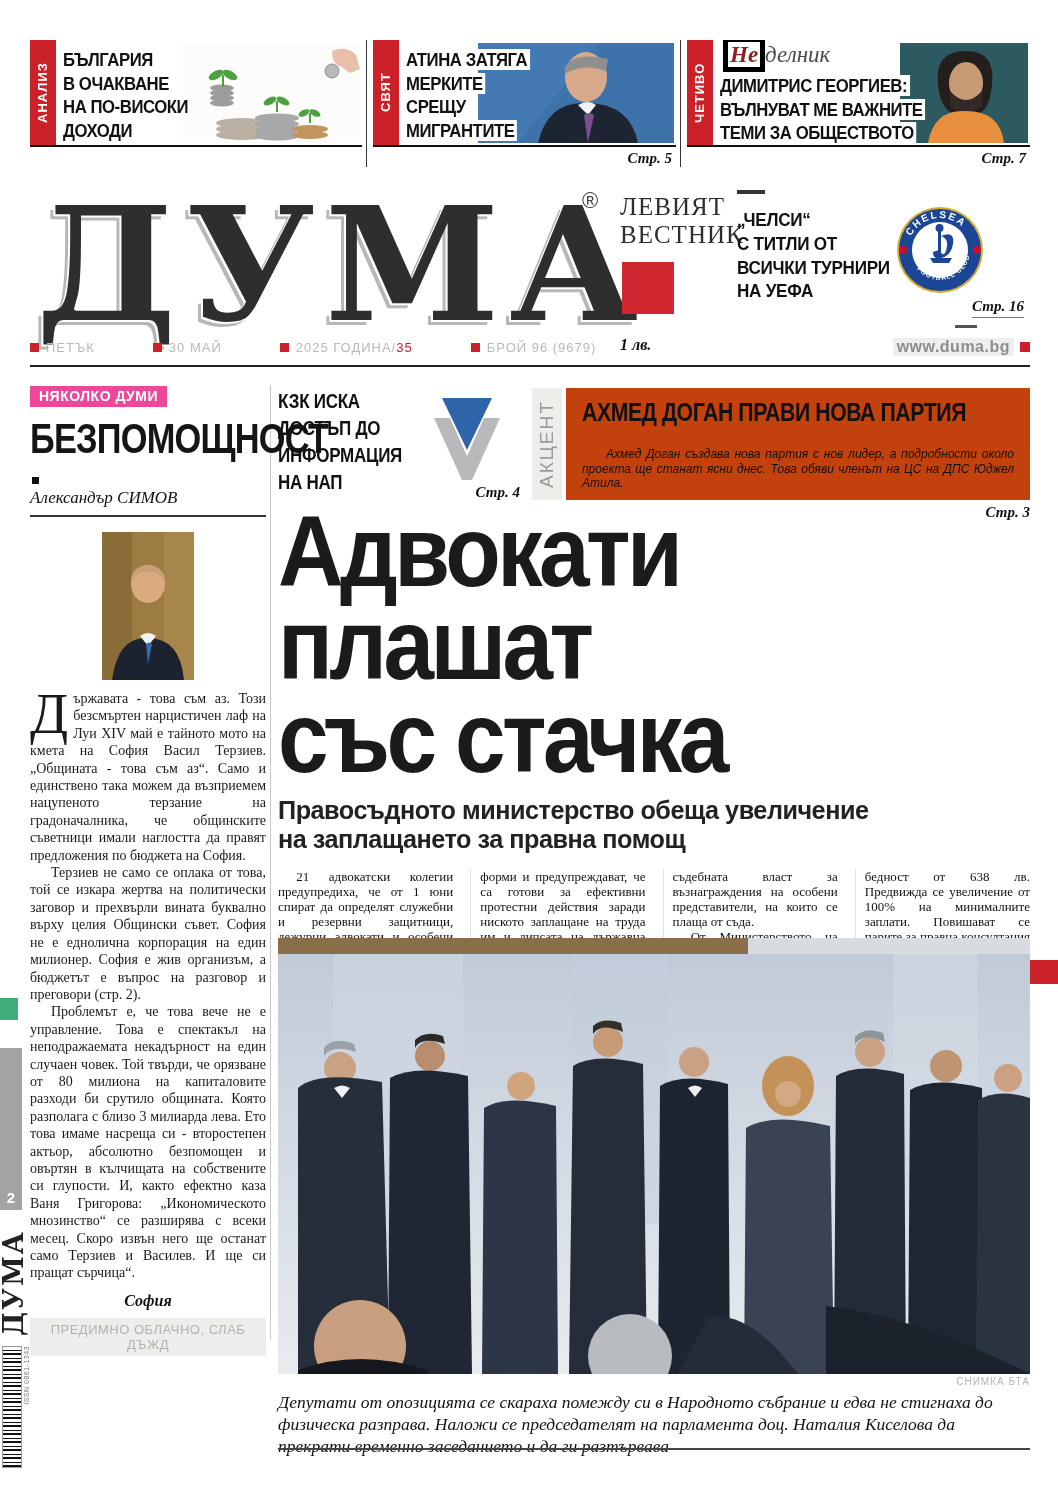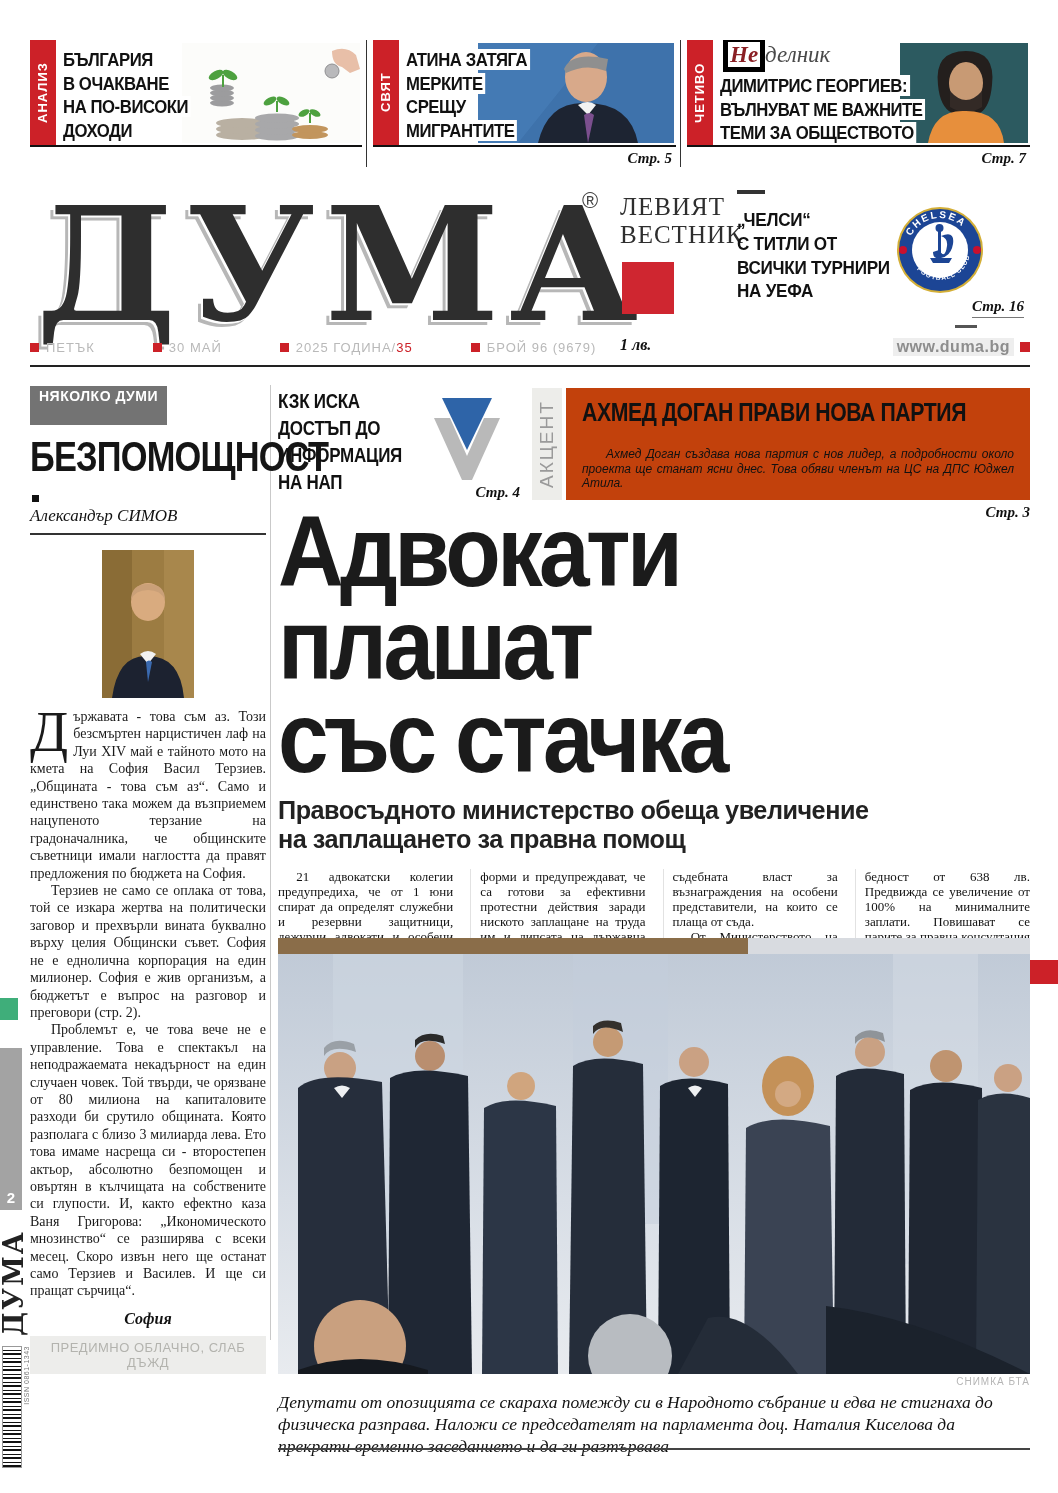--- a/index.html
+++ b/index.html
@@ -42,21 +42,21 @@
   .dl-sq { width:9px; height:9px; background:#cc2128; margin-right:7px; flex:none; }
   .dl-red { color:#cc2128; }
   .site { margin-left:auto; font-weight:bold; font-size:16px; color:#8d8d8d; letter-spacing:0.5px; background:#eee; padding:0 4px; }
   .site-sq { width:10px; height:10px; background:#cc2128; margin-left:6px; flex:none; }
 
   
   .vdiv { position:absolute; left:270px; top:385px; width:1px; height:955px; background:#c9c9c9; }
 
   
   .opinion { position:absolute; left:30px; top:386px; width:236px; }
-  .kicker { display:inline-block; background:#737373; color:#fff; font-weight:bold; font-size:14px; letter-spacing:0.5px; padding:2px 9px 21px; }
+  .kicker { display:inline-block; background:#ec4899; color:#fff; font-weight:bold; font-size:14px; letter-spacing:0.5px; padding:2px 9px 3px; }
   .op-title { margin-top:7px; font-weight:bold; font-size:43px; letter-spacing:-1px; white-space:nowrap; transform:scaleX(0.8); transform-origin:0 0; color:#151515; }
   .op-bullet { width:7px; height:7px; background:#111; margin:14px 0 4px 2px; }
   .op-byline { font-family:"Liberation Serif", serif; font-style:italic; font-size:17px; }
   .op-rule { border-top:2px solid #333; margin-top:7px; }
   .op-photo { width:92px; height:148px; margin:15px auto 10px; display:block; }
   .op-body { font-family:"Liberation Serif", serif; font-size:14px; line-height:17.4px; text-align:justify; color:#1a1a1a; }
   .op-body p { text-indent:1.5em; }
   .op-body p:first-child { text-indent:0; }
   .op-body p:first-child::first-letter { float:left; font-size:56px; line-height:44px; padding:2px 5px 0 0; font-weight:normal; }
   .op-city { text-align:center; font-family:"Liberation Serif", serif; font-style:italic; font-weight:bold; font-size:16px; margin-top:10px; }

